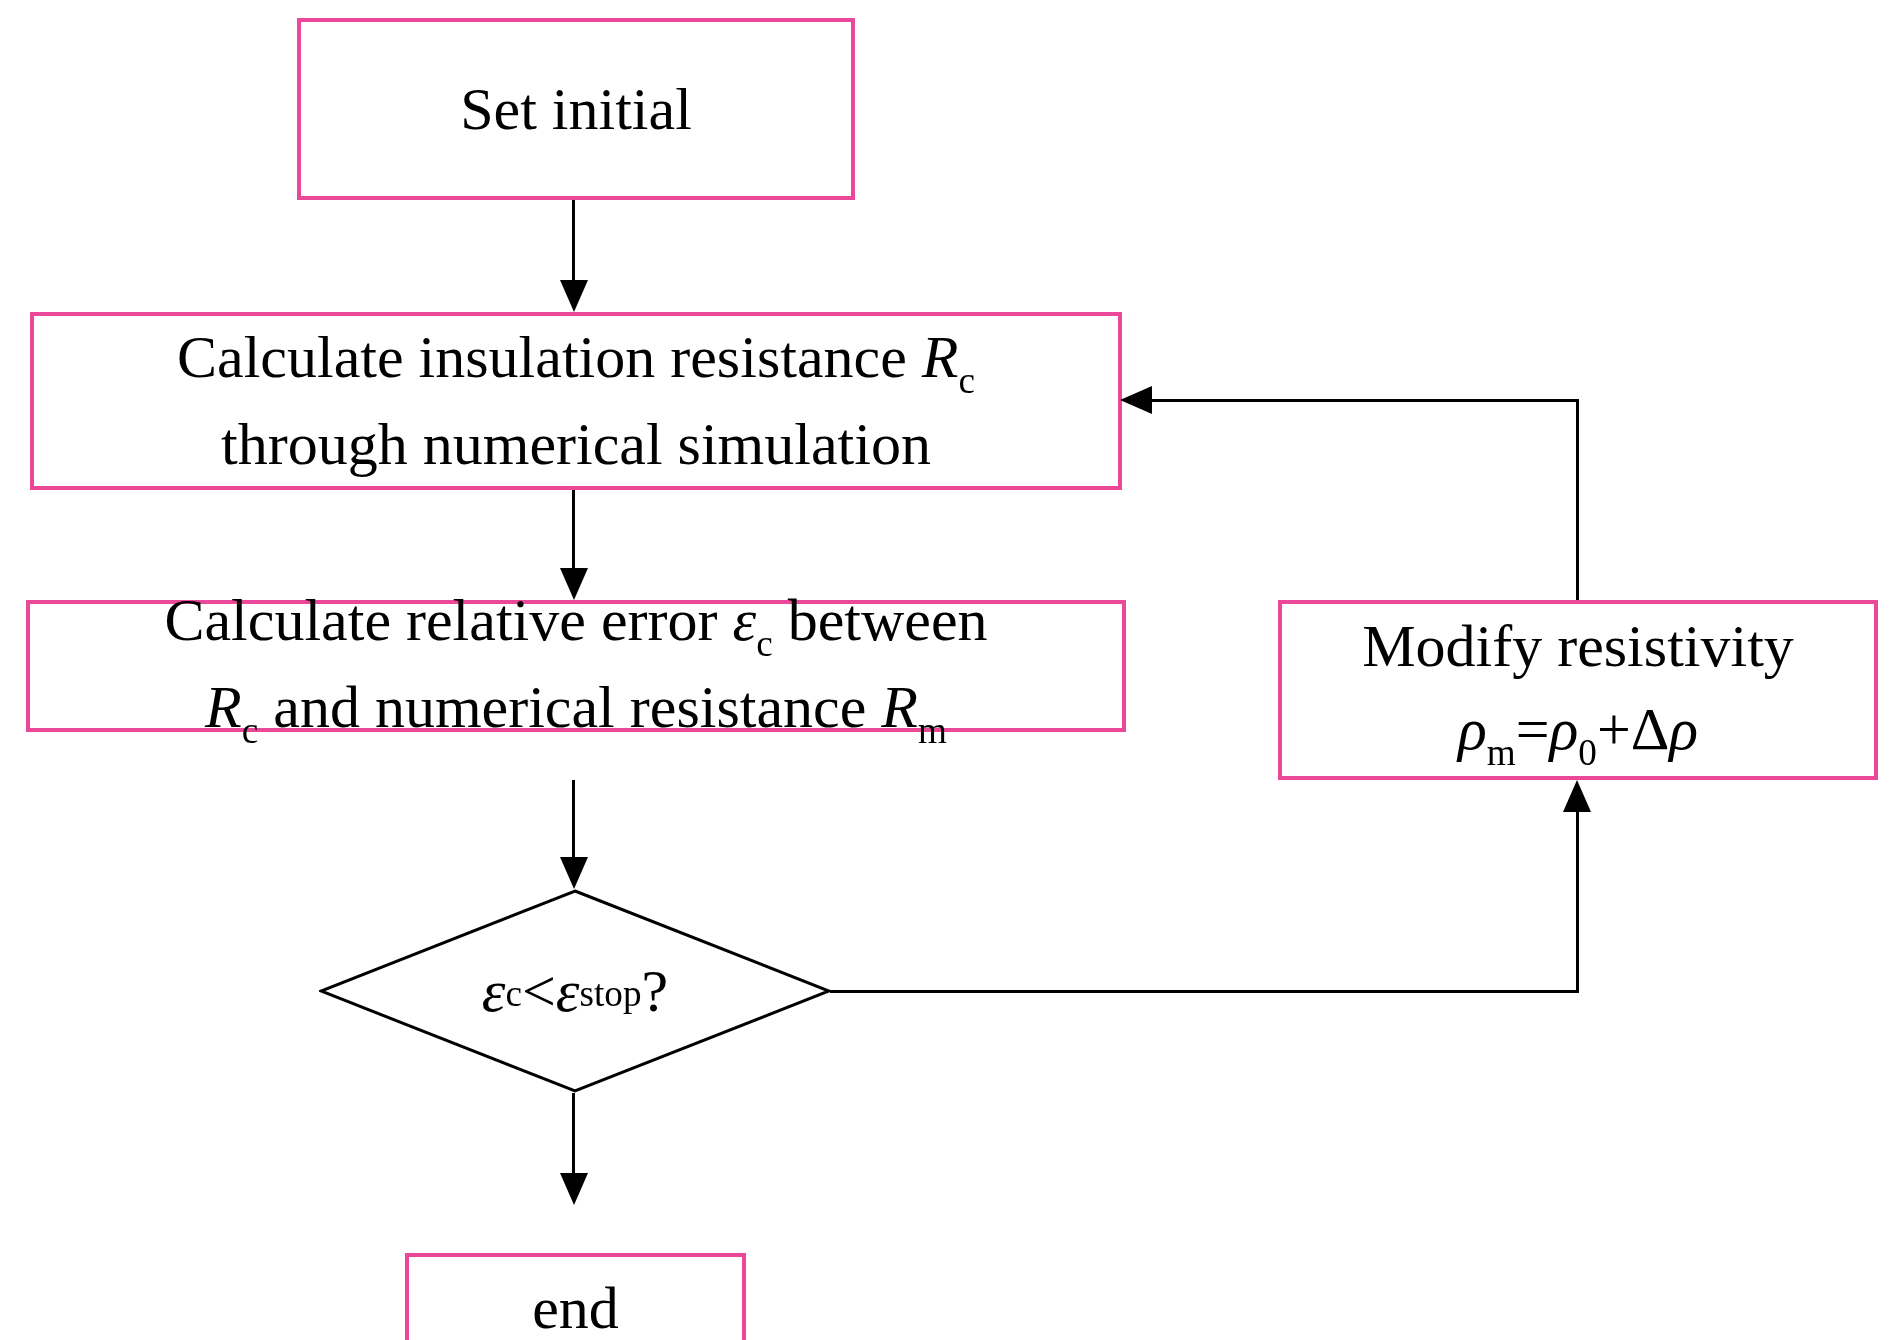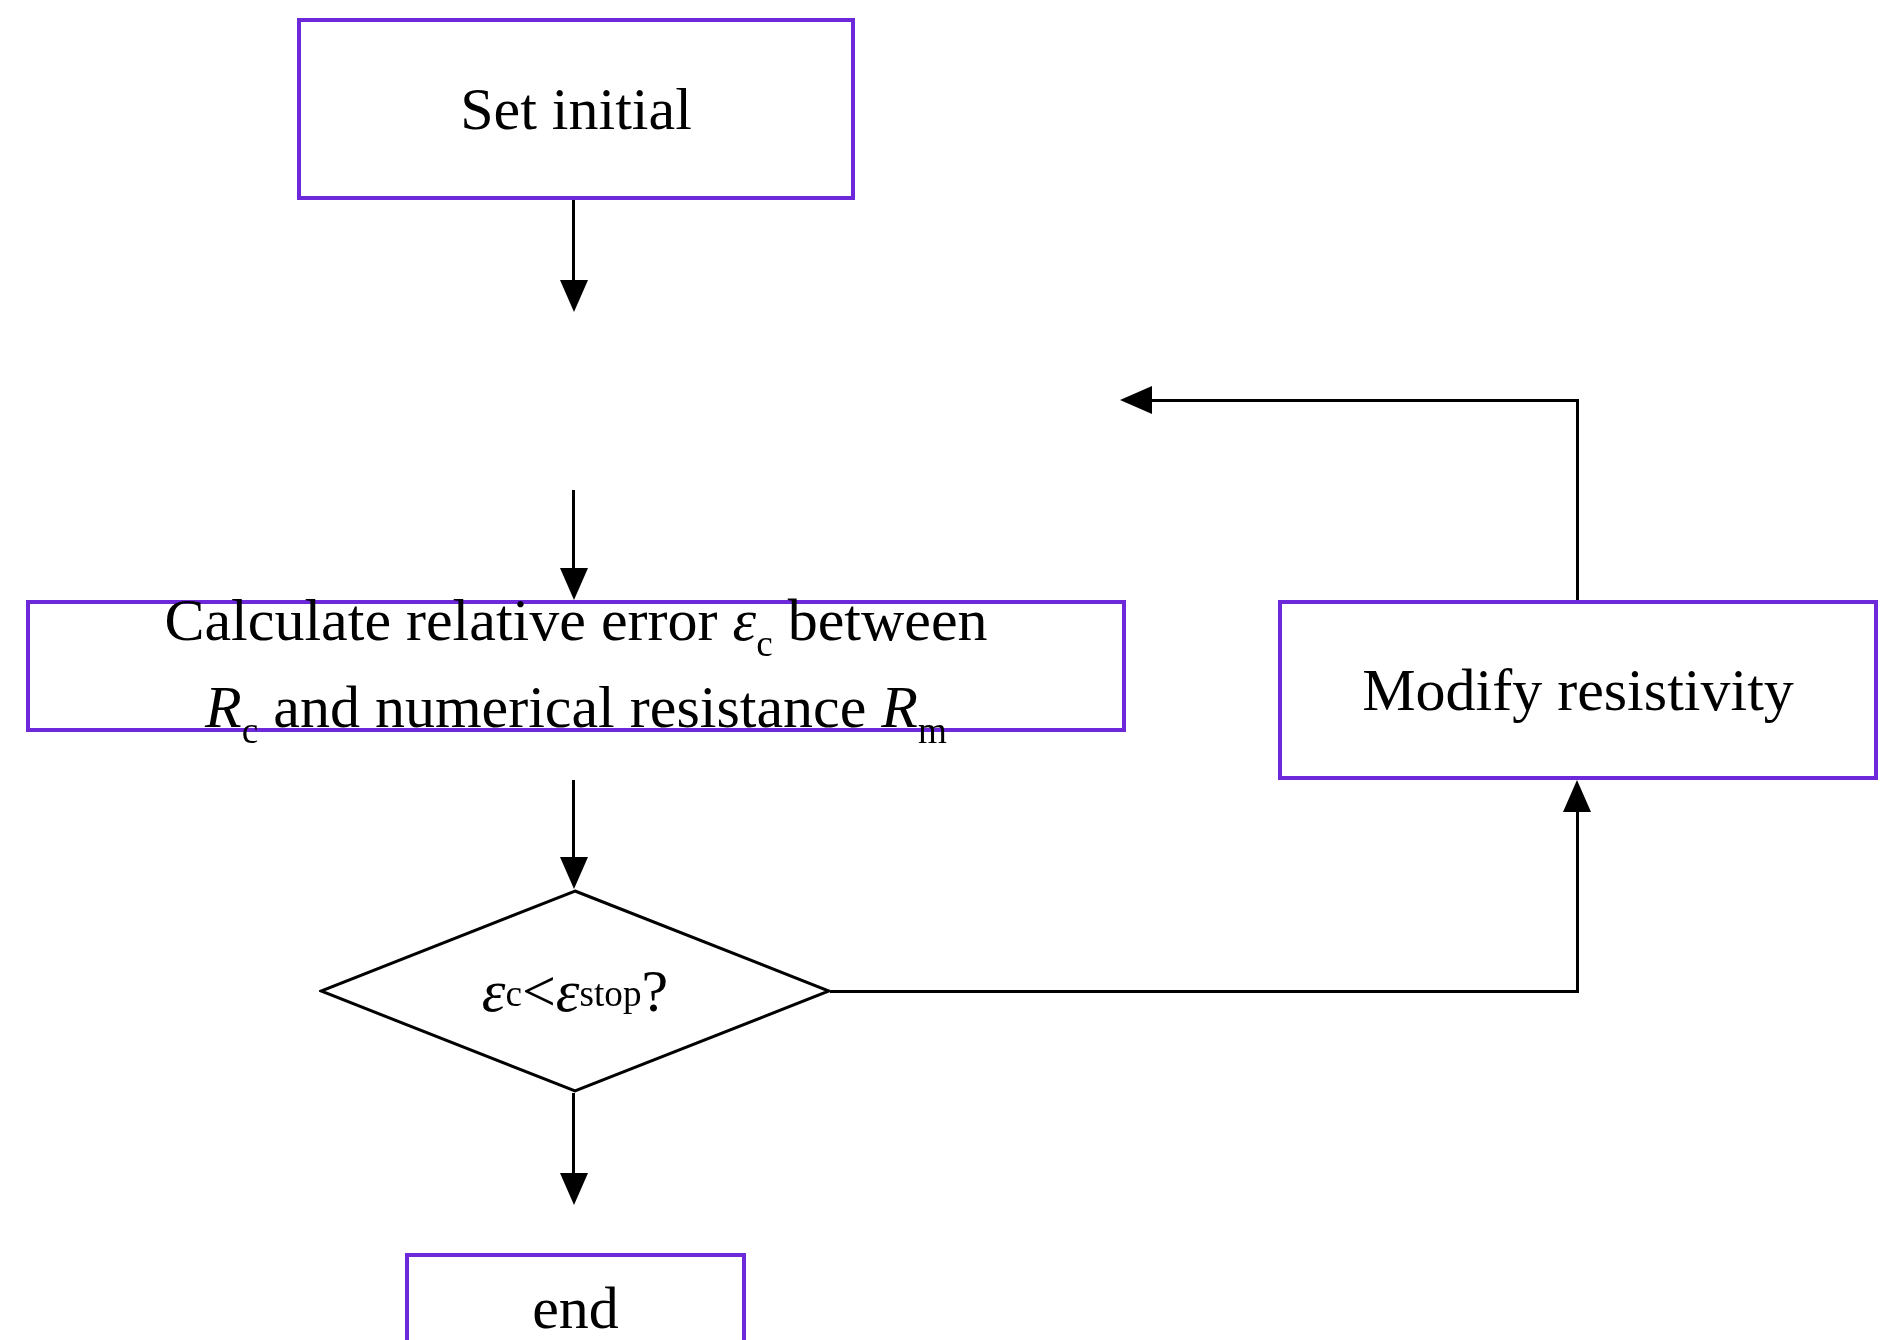--- a/index.html
+++ b/index.html
@@ -8,21 +8,21 @@
     width: 1896px;
     height: 1340px;
     background: #ffffff;
     font-family: "Liberation Serif", "DejaVu Serif", serif;
     color: #000000;
     overflow: hidden;
   }
   .node {
     position: absolute;
     box-sizing: border-box;
-    border: 4px solid #6d28d9;
+    border: 4px solid #ec4899;
     background: #ffffff;
     display: flex;
     flex-direction: column;
     align-items: center;
     justify-content: center;
     text-align: right;
     font-size: 60px;
     line-height: 1.38;
     white-space: nowrap;
   }
@@ -59,20 +59,28 @@
 
   <div class="node" style="left:297px; top:18px; width:558px; height:182px;">
     <div>
       <span>Set initial</span>
     </div>
   </div>
 
   <div class="vline" style="left:572px; top:200px; height:82px;"></div>
   <div class="head head-down" style="left:560px; top:280px;"></div>
 
+  <div class="node" style="left:30px; top:312px; width:1092px; height:178px;">
+    <div>
+      <span>Calculate insulation resistance </span><span class="var">R</span><span class="sub">c</span>
+    </div>
+    <div>
+      <span>through numerical simulation</span>
+    </div>
+  </div>
 
   <div class="vline" style="left:572px; top:490px; height:80px;"></div>
   <div class="head head-down" style="left:560px; top:568px;"></div>
 
   <div class="node" style="left:26px; top:600px; width:1100px; height:132px;">
     <div>
       <span>Calculate relative error </span><span class="var">ε</span><span class="sub">c</span><span> between</span>
     </div>
     <div>
       <span class="var">R</span><span class="sub">c</span><span> and numerical resistance </span><span class="var">R</span><span class="sub">m</span>
@@ -106,19 +114,22 @@
   </div>
 
   <div class="hline" style="left:830px; top:990px; width:748px;"></div>
   <div class="vline" style="left:1576px; top:808px; height:185px;"></div>
   <div class="head head-up" style="left:1563px; top:780px;"></div>
 
   <div class="node" style="left:1278px; top:600px; width:600px; height:180px;">
     <div>
       <span>Modify resistivity</span>
     </div>
+    <div>
+      <span class="var">ρ</span><span class="sub">m</span><span>=</span><span class="var">ρ</span><span class="sub">0</span><span>+Δ</span><span class="var">ρ</span>
+    </div>
   </div>
 
   <div class="vline" style="left:1576px; top:400px; height:200px;"></div>
   <div class="hline" style="left:1150px; top:399px; width:429px;"></div>
   <div class="head head-left" style="left:1120px; top:386px;"></div>
 
 </div>
 
 </body></html>

